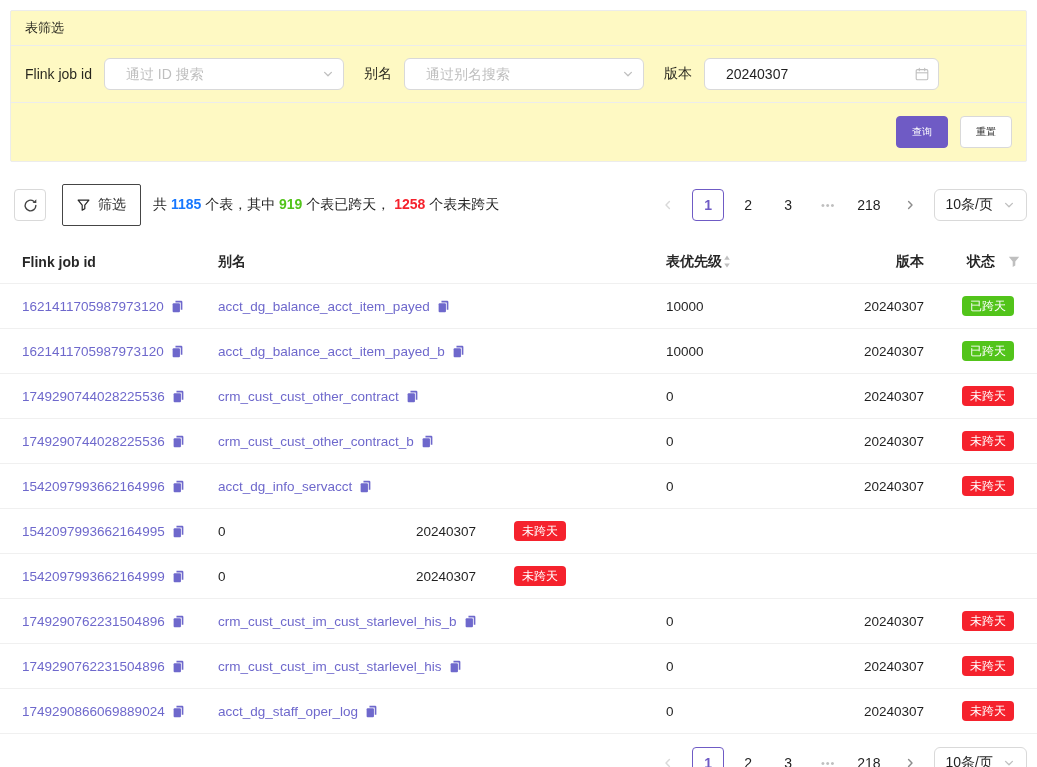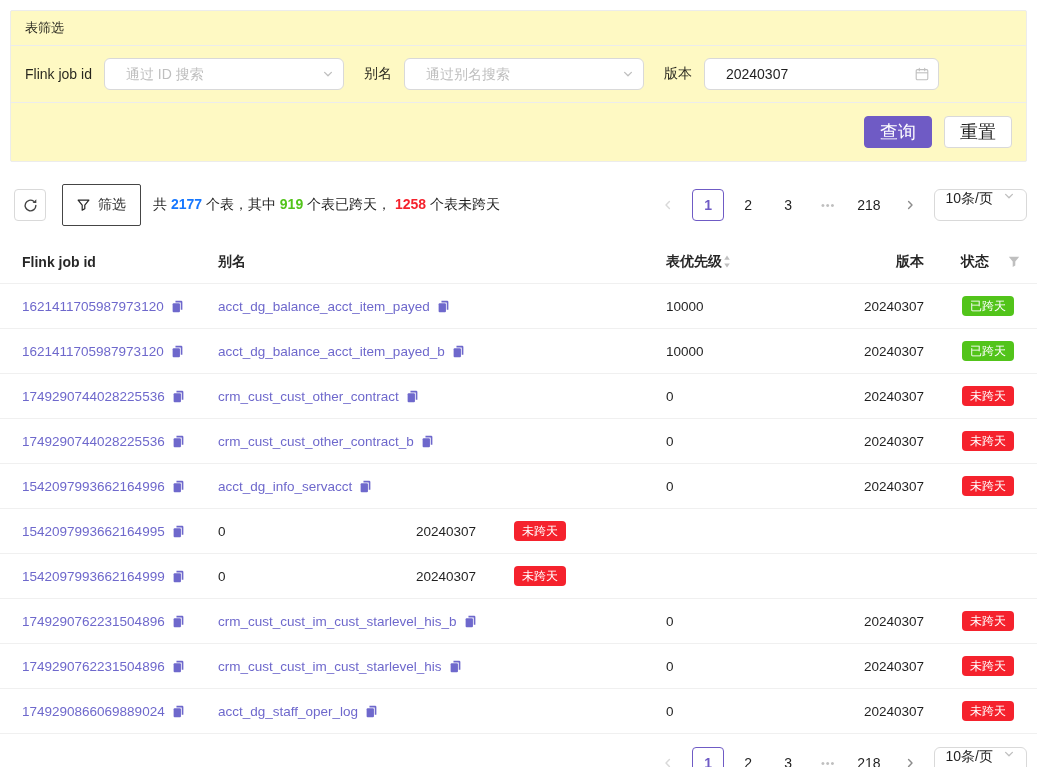--- a/index.html
+++ b/index.html
@@ -20,21 +20,21 @@
   .field > label { white-space: nowrap; color: rgba(0,0,0,.85); }
   .select-box { position: relative; width: 240px; }
   .select-box.date { width: 235px; }
   .select-box input {
     width: 100%; height: 32px; border: 1px solid #d9d9d9; border-radius: 6px;
     padding: 0 30px 0 21px; font: inherit; color: rgba(0,0,0,.88); background:#fff; outline:none;
   }
   .select-box input::placeholder { color: #bfbfbf; }
   .suffix-icon { position:absolute; right: 10px; top: 50%; transform: translateY(-50%); pointer-events:none; }
   .action-row { display:flex; justify-content:flex-end; gap: 12px; padding: 13px 14px; }
-  .btn { height: 32px; padding: 0 15px; border-radius: 4px; font-size: 18px; cursor: pointer; border: 1px solid transparent; font-family: inherit; }
+  .btn { height: 32px; padding: 0 15px; border-radius: 4px; font-size: 10px; cursor: pointer; border: 1px solid transparent; font-family: inherit; }
   .btn-primary { background: var(--primary, #6f5bc5); border-color: var(--primary, #6f5bc5); color: #fff; }
   .btn-default { background: #fff; border-color: #d9d9d9; color: rgba(0,0,0,.88); }
 
   
   .toolbar { display: flex; align-items: center; margin: 22px 10px 0; }
   .icon-btn {
     width: 32px; height: 32px; margin-left: 4px; border: 1px solid #d9d9d9; border-radius: 4px;
     background: #fff; display:flex; align-items:center; justify-content:center; cursor:pointer; color:#434343;
   }
   .filter-btn {
@@ -53,35 +53,35 @@
   .toolbar .pagination { margin-left: auto; }
   .page-btn {
     min-width: 32px; height: 32px; padding: 0 4px; display:flex; align-items:center; justify-content:center;
     border-radius: 4px; border: 1px solid transparent; cursor: pointer; user-select:none;
   }
   .page-btn.active { border-color: var(--primary, #6f5bc5); color: var(--primary, #6f5bc5); font-weight: 600; }
   .page-btn.ellipsis { color: #bfbfbf; font-size: 11px; letter-spacing: 1px; }
   .page-arrow { color: #8c8c8c; }
   .page-arrow.disabled { color: #d9d9d9; cursor: default; }
   .page-size-select {
-    display:flex; gap: 10px; height: 32px; padding: 0 11px;
+    display:flex; align-items:center; gap: 10px; height: 32px; padding: 0 11px;
     border: 1px solid #d9d9d9; border-radius: 6px; background:#fff; cursor: pointer;
   }
 
   
   .table { margin-top: 14px; }
   .thead, .trow { display: flex; align-items: center; padding: 0 17px 0 22px; border-bottom: 1px solid #f0f0f0; }
   .thead { height: 44px; font-weight: 600; color: rgba(0,0,0,.85); }
   .trow { height: 45px; font-size: 13.5px; }
   .c1 { width: 196px; display:flex; align-items:center; }
   .c2 { flex: 1; display:flex; align-items:center; }
   .c3 { width: 160px; display:flex; align-items:center; justify-content:flex-start; }
   .trow .c3 { padding-right: 30px; }
   .c4 { width: 98px; display:flex; align-items:center; justify-content:flex-end; }
-  .c5 { width: 96px; display:flex; align-items:center; justify-content:flex-end; gap: 19px; }
+  .c5 { width: 96px; display:flex; align-items:center; justify-content:flex-end; gap: 13px; }
   .trow .c5 { padding-right: 6px; }
   .link { color: var(--link, #6e68cc); text-decoration: none; cursor: pointer; }
   .copy { color: var(--link, #6e68cc); margin-left: 7px; cursor: pointer; display:inline-flex; }
   .badge {
     color:#fff; font-size: 12px; line-height: 20px; padding: 0 8px; border-radius: 4px; white-space: nowrap;
   }
   .badge.success { background: var(--success, #52c41a); }
   .badge.error { background: var(--error, #f5222d); }
 
   .bottom-bar { display:flex; justify-content: flex-end; margin: 13px 10px 0; }
@@ -151,21 +151,21 @@
   <button class="filter-btn">
     <span>
       <svg width="13" height="13" viewBox="0 0 14 14">
           <path d="M1.2 1.2h11.6L8.4 6.5v4L5.6 12V6.5z" fill="none" stroke="currentColor" stroke-width="1.3" stroke-linejoin="round"></path>
         </svg>
     </span>
     <span>筛选</span>
   </button>
 
   <div class="summary">
-    <span>共 </span><span class="num num-total">2177</span><span> 个表，其中 </span><span class="num num-crossed">919</span><span> 个表已跨天， </span><span class="num num-uncrossed">1258</span><span> 个表未跨天</span>
+    <span>共 </span><span class="num num-total">1185</span><span> 个表，其中 </span><span class="num num-crossed">919</span><span> 个表已跨天， </span><span class="num num-uncrossed">1258</span><span> 个表未跨天</span>
   </div>
 
   <div class="pagination">
     <span class="page-btn page-arrow disabled">
       <svg width="12" height="12" viewBox="0 0 12 12">
           <path d="M7.4 2.4 4 6l3.4 3.6" fill="none" stroke="currentColor" stroke-width="1.4" stroke-linecap="round" stroke-linejoin="round"></path>
         </svg>
     </span>
     <span class="page-btn active">1</span>
     <span class="page-btn">2</span>

